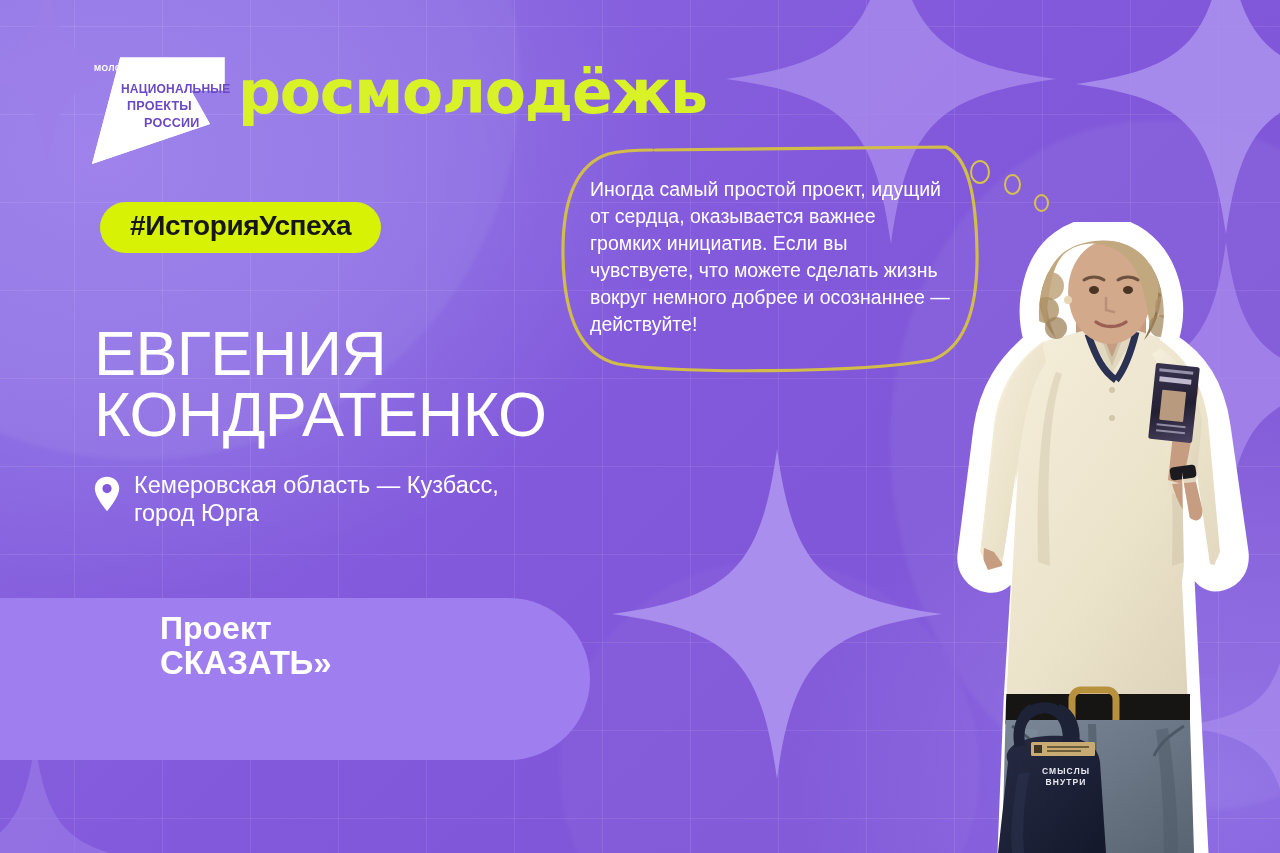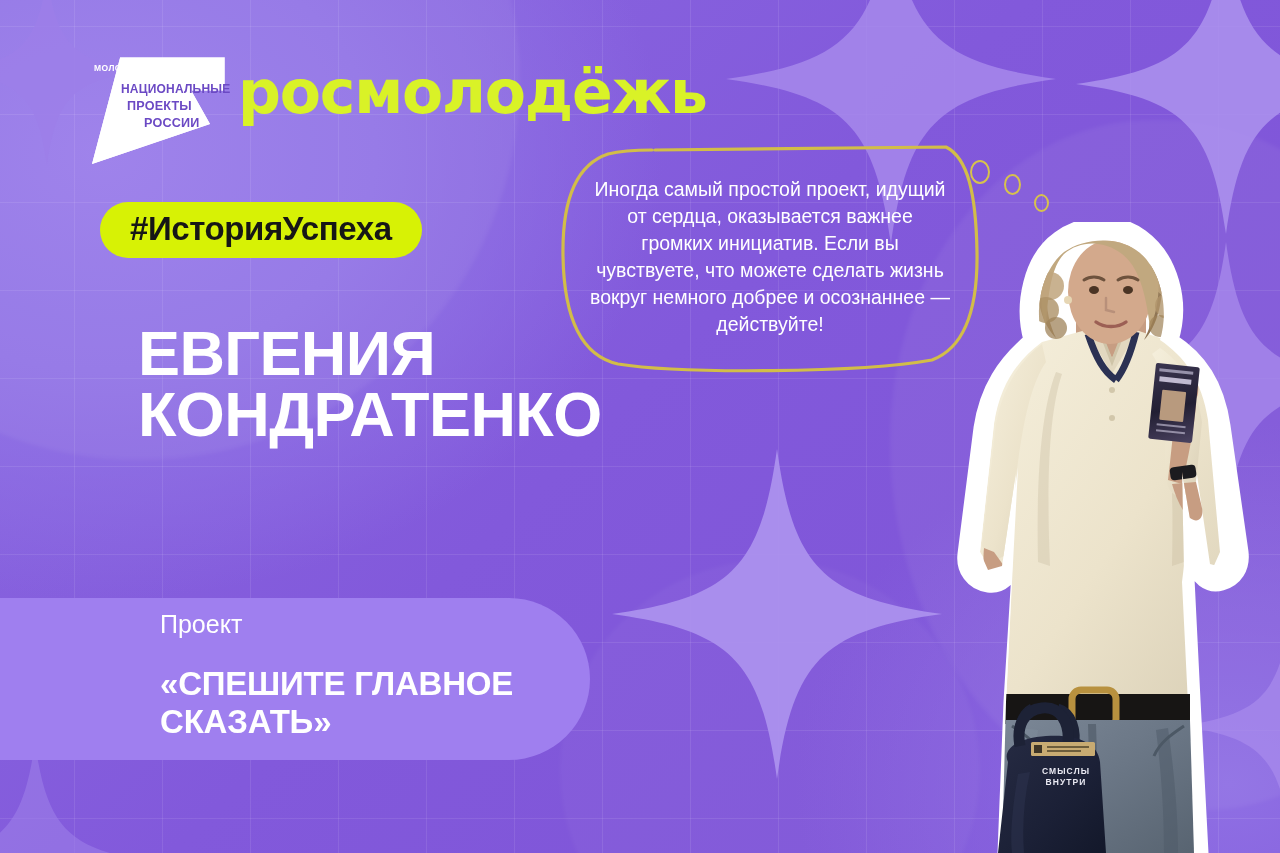--- a/index.html
+++ b/index.html
@@ -70,55 +70,55 @@
   .rm-sub{
     margin-top:3px;text-align:center;
     font-size:23px;font-weight:400;color:#d9f227;letter-spacing:.8px;line-height:1;
   }
 
   
   .hashtag{
     position:absolute;left:100px;top:202px;
     background:#d7f205;color:#161616;
     border-radius:34px;padding:10px 30px 13px 30px;
-    font-size:33px;font-weight:800;letter-spacing:-.4px;line-height:1;
+    font-size:28px;font-weight:800;letter-spacing:-.4px;line-height:1;
     white-space:nowrap;
   }
 
   
   .hero-name{
     position:absolute;left:94px;top:323px;width:620px;
-    color:#ffffff;font-size:63px;font-weight:700;line-height:.97;
-    letter-spacing:-.6px;text-transform:uppercase;margin-left:44px;
+    color:#ffffff;font-size:63px;font-weight:400;line-height:.97;
+    letter-spacing:-.6px;text-transform:uppercase;
   }
   .hero-name .ln{display:block;}
 
   
   .location{position:absolute;left:94px;top:472px;display:flex;gap:14px;align-items:flex-start;}
   .pin{flex:0 0 auto;width:26px;height:36px;margin-top:4px;}
   .pin svg{display:block;width:100%;height:100%;}
   .loc-text{color:#ffffff;font-size:23.5px;font-weight:400;line-height:1.18;max-width:430px;}
 
   
   .project-panel{
     position:absolute;left:-60px;top:598px;width:650px;height:162px;
     background:#9f7fef;border-radius:0 92px 92px 0;
   }
   .project-inner{position:absolute;left:160px;top:612px;width:520px;color:#ffffff;}
-  .project-label{font-size:25px;font-weight:400;line-height:1;margin-bottom:28px;}
+  .project-label{font-size:32px;font-weight:700;line-height:1;margin-bottom:0;}
   .project-title{font-size:33px;font-weight:800;line-height:1.14;text-transform:uppercase;letter-spacing:-.2px;}
   .project-title .ln{display:block;}
 
   
   .quote-wrap{position:absolute;left:560px;top:142px;width:420px;height:232px;}
   .quote-wrap svg.oval{position:absolute;inset:0;width:100%;height:100%;overflow:visible;}
   .quote-wrap svg.oval path{fill:none;stroke:#d2bd48;stroke-width:3.2;stroke-linecap:round;}
   .quote-text{
     position:absolute;left:30px;top:34px;width:360px;
-    color:#ffffff;font-size:19.5px;line-height:1.38;text-align:center;font-weight:400;
+    color:#ffffff;font-size:19.5px;line-height:1.38;text-align:left;font-weight:400;
   }
 
   
   .circles{position:absolute;left:966px;top:160px;width:100px;height:62px;}
   .circ{position:absolute;border:2.6px solid #d7c24c;border-radius:50%;}
   .c1{left:4px;top:0;width:16px;height:20px;}
   .c2{left:38px;top:14px;width:13px;height:17px;}
   .c3{left:68px;top:34px;width:11px;height:14px;}
 
   
@@ -212,39 +212,50 @@
     <div class="rm-main">росмолодёжь</div>
   </div>
 
   <div class="hashtag">#ИсторияУспеха</div>
 
   <div class="hero-name">
     <span class="ln">ЕВГЕНИЯ</span>
     <span class="ln">КОНДРАТЕНКО</span>
   </div>
 
+  <div class="location">
+    <span class="pin">
+      <svg viewBox="0 0 26 36">
+        <path d="M13 0.8 C5.9 0.8 0.8 6 0.8 12.6 C0.8 21.4 13 35.2 13 35.2 C13 35.2 25.2 21.4 25.2 12.6 C25.2 6 20.1 0.8 13 0.8 Z" fill="#ffffff"></path>
+        <circle cx="13" cy="12.6" r="4.6" fill="#8259db"></circle>
+      </svg>
+    </span>
+    <span class="loc-text">
+      <span>Кемеровская область — Кузбасс,</span><br>
+      <span>город Юрга</span>
+    </span>
+  </div>
 
   <div class="quote-wrap">
     <svg class="oval" viewBox="0 0 420 232">
       <path d="M95 8 L386 5 C408 16 416 52 417 110 C418 170 404 206 372 218 C300 231 120 232 58 222 C22 214 4 176 3 114 C2 54 18 22 48 12 C60 9 74 8 92 8"></path>
     </svg>
     <div class="quote-text">Иногда самый простой проект, идущий от сердца, оказывается важнее громких инициатив. Если вы чувствуете, что можете сделать жизнь вокруг немного добрее и осознаннее — действуйте!</div>
   </div>
 
   <div class="circles">
     <span class="circ c1"></span>
     <span class="circ c2"></span>
     <span class="circ c3"></span>
   </div>
 
   <div class="project-panel"></div>
   <div class="project-inner">
     <div class="project-label">Проект</div>
     <div class="project-title">
-      <span class="ln">«СПЕШИТЕ ГЛАВНОЕ</span>
       <span class="ln">СКАЗАТЬ»</span>
     </div>
   </div>
 
   <div class="person">
     <svg viewBox="0 0 334 631">
       <defs>
         <linearGradient id="shirt" x1="0" y1="0" x2="1" y2="1">
           <stop offset="0" stop-color="#f5efdc"></stop>
           <stop offset="0.55" stop-color="#ece3cb"></stop>

